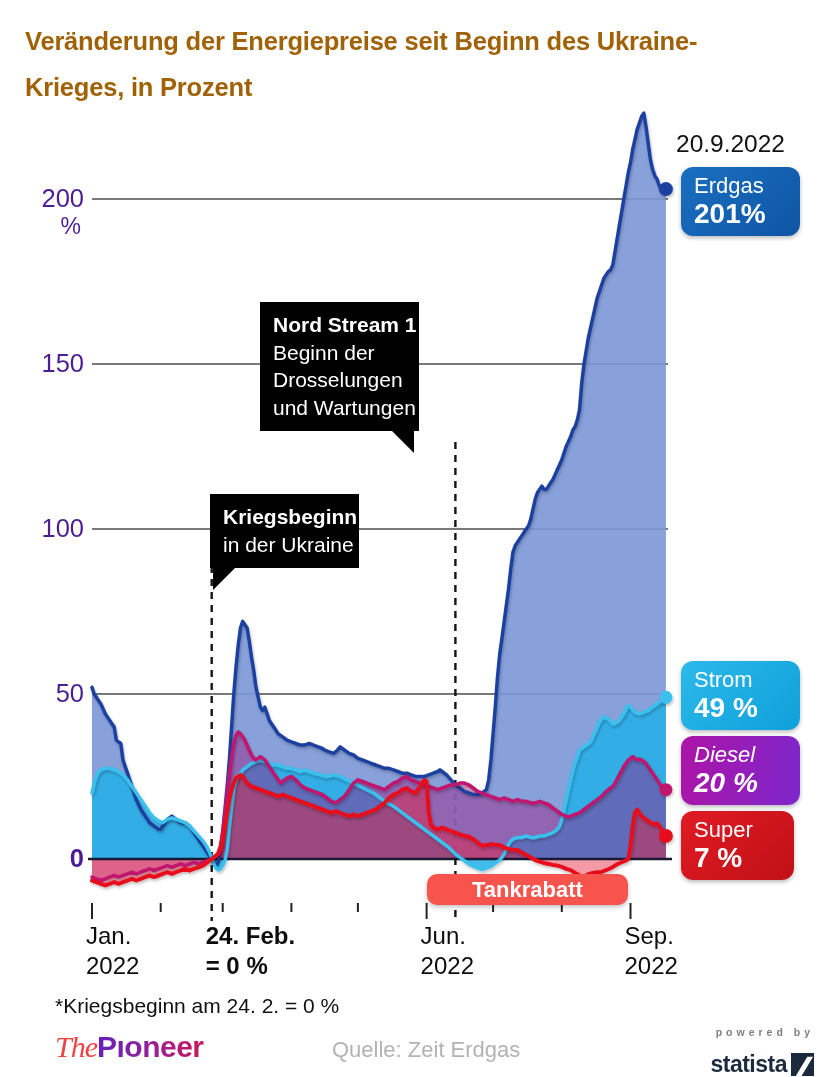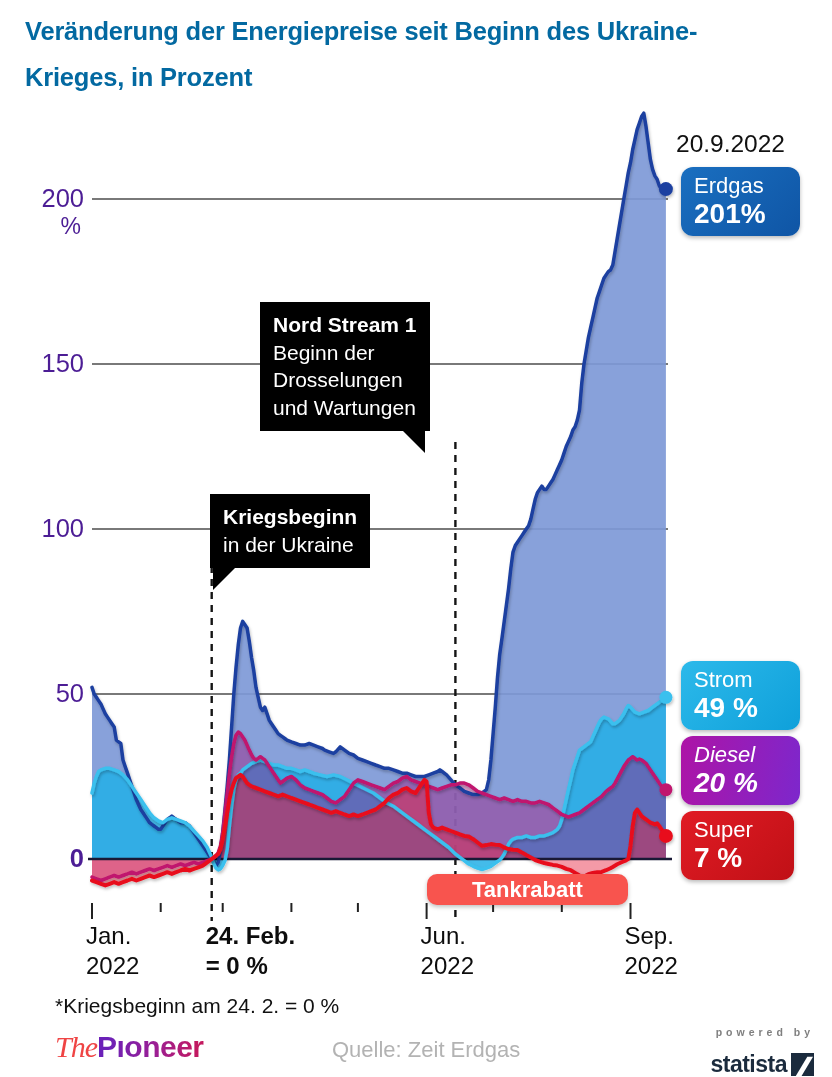--- a/index.html
+++ b/index.html
@@ -1,26 +1,26 @@
 <!DOCTYPE html>
 <html><head>
 <meta charset="utf-8">
 <style>
   html,body{margin:0;padding:0;background:#fff;}
   .page{position:relative;width:832px;height:1077px;background:#fff;overflow:hidden;
         font-family:"Liberation Sans",sans-serif;color:#111;}
-  .title{position:absolute;left:25px;top:8px;width:792px;font-size:25.5px;font-weight:bold;
-         line-height:46px;color:#0369a1;letter-spacing:-0.2px;}
+  .title{position:absolute;left:25px;top:18px;width:792px;font-size:25.5px;font-weight:bold;
+         line-height:46px;color:#a16207;letter-spacing:-0.2px;}
   #chart-svg{position:absolute;left:0;top:0;}
   .ylab{position:absolute;left:20px;width:64px;text-align:right;font-size:25.5px;line-height:30px;color:#4c1d95;}
   .ylab .ysuf{font-size:23px;line-height:26px;padding-right:3px;}
   .ylab.bold{font-weight:bold;}
   .xlab{position:absolute;top:921px;font-size:24px;line-height:30px;color:#0d0d0d;text-align:left;white-space:nowrap;}
   .xlab.bold{font-weight:bold;}
-  .callout{position:absolute;background:#000;color:#fff;padding:9px 13px 10px 13px;z-index:5;}
+  .callout{position:absolute;background:#000;color:#fff;padding:9px 2px 10px 13px;z-index:5;}
   .callout .b{font-weight:bold;}
   .callout .ln{font-size:21px;line-height:27.5px;white-space:nowrap;}
   .tail{position:absolute;width:0;height:0;}
   .tail-right{right:5px;bottom:-22px;border-top:23px solid #000;border-left:23px solid transparent;}
   .tail-left{left:3px;bottom:-22px;border-top:23px solid #000;border-right:23px solid transparent;}
   .datelabel{position:absolute;left:676px;top:130px;font-size:24.5px;color:#111;}
   .vbox{position:absolute;left:681px;width:106px;color:#fff;padding:5px 0 7px 13px;border-radius:12px;
         box-shadow:0 2px 4px rgba(0,0,0,.28);z-index:6;}
   .vbox .nm{font-size:22px;line-height:27px;}
   .vbox .vl{font-size:28px;line-height:30px;font-weight:bold;}

